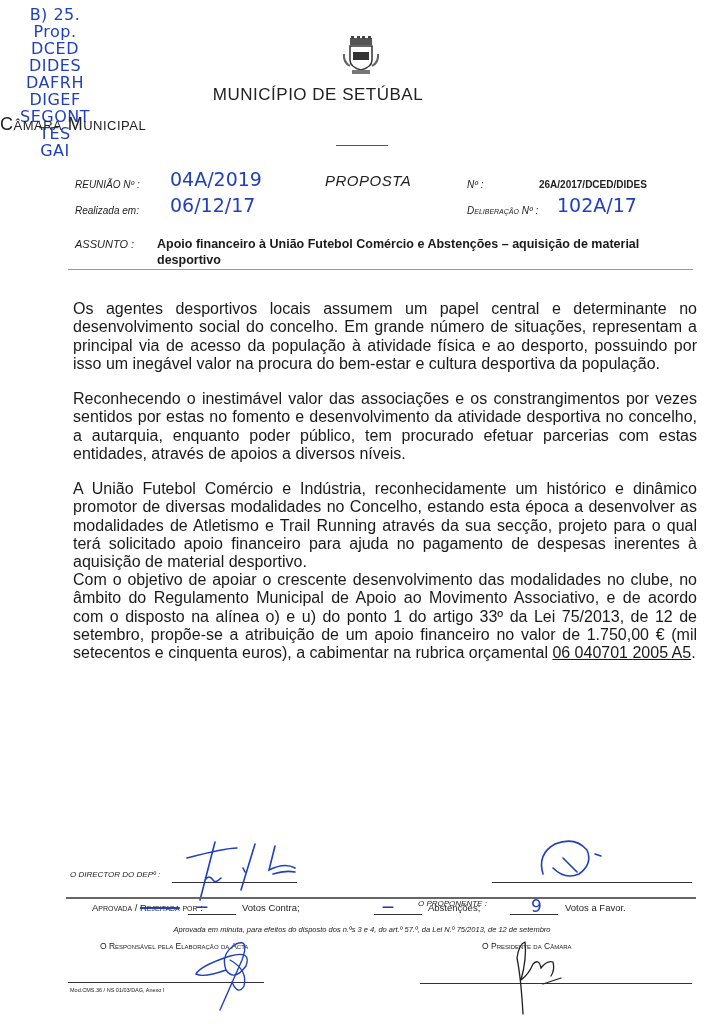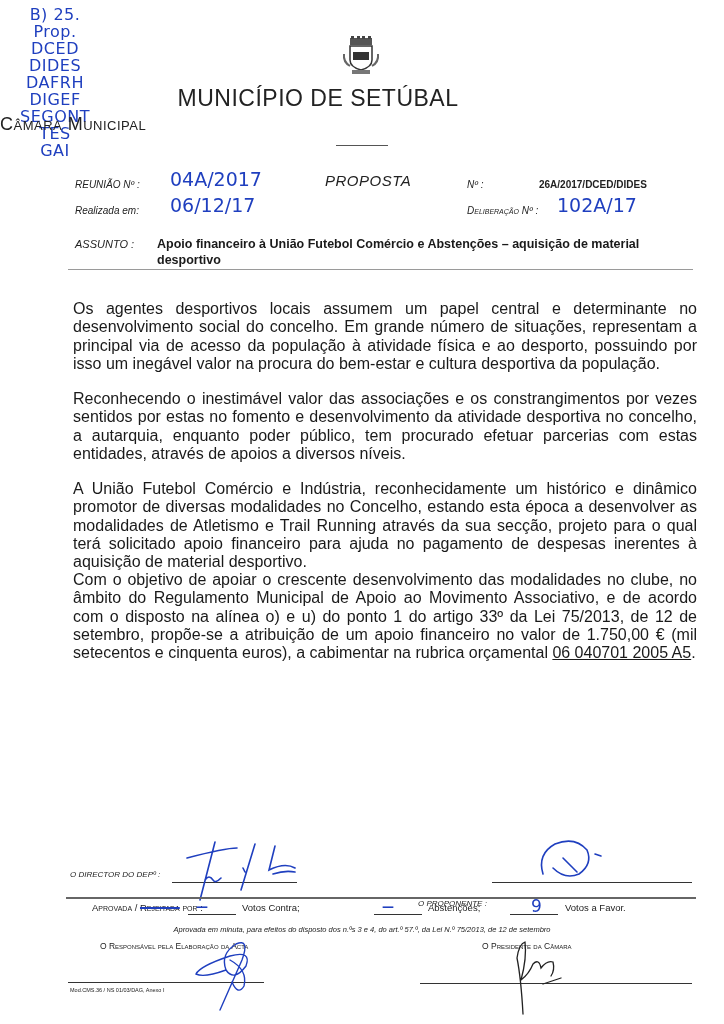--- a/index.html
+++ b/index.html
@@ -7,21 +7,21 @@
          font-family: "Liberation Sans", sans-serif; color: #1a1a1a; }
   .abs { position: absolute; }
   .hand { font-family: "DejaVu Sans", sans-serif; color: #1f3fbf; }
 
   
   .routing { left: 10px; top: 6px; width: 90px; text-align: center; line-height: 17px; font-size: 16px; letter-spacing: 0.5px; }
   .routing div { white-space: nowrap; }
 
   
   .crest { left: 341px; top: 36px; width: 40px; height: 40px; }
-  .muni-title { left: 0; width: 636px; top: 85px; text-align: center; font-size: 23px; letter-spacing: 0.5px; color: #222; }
+  .muni-title { left: 0; width: 636px; top: 85px; text-align: center; font-size: 17px; letter-spacing: 0.5px; color: #222; }
   .muni-sub { left: 0; width: 724px; top: 114px; text-align: left; font-size: 18px; font-variant: small-caps; letter-spacing: 0.5px; color: #222; }
   .muni-rule { left: 336px; top: 145px; width: 52px; border-top: 1px solid #555; }
 
   
   .lbl { font-size: 10px; font-style: italic; color: #222; }
   .lbl-sc { font-size: 10px; font-style: italic; font-variant: small-caps; color: #222; }
   .proposta { font-size: 15px; font-style: italic; color: #222; letter-spacing: 0.5px; }
   .ref { font-size: 10px; font-weight: bold; color: #222; }
   .hv { font-size: 19px; }
 
@@ -73,21 +73,21 @@
     <rect x="12" y="16" width="16" height="8" fill="#333"></rect>
     <path d="M3 18 Q2 26 9 30 M37 18 Q38 26 31 30" stroke="#666" stroke-width="2" fill="none"></path>
     <rect x="11" y="34" width="18" height="4" fill="#777"></rect>
   </svg>
 </div>
 <div class="abs muni-title">MUNICÍPIO DE SETÚBAL</div>
 <div class="abs muni-sub">Câmara Municipal</div>
 <div class="abs muni-rule"></div>
 
 <div class="abs lbl" style="left:75px; top:179px;">REUNIÃO Nº :</div>
-<div class="abs hand hv" style="left:170px; top:168px;">04A/2017</div>
+<div class="abs hand hv" style="left:170px; top:168px;">04A/2019</div>
 <div class="abs proposta" style="left:325px; top:172px;text-align:right;">PROPOSTA</div>
 <div class="abs lbl" style="left:467px; top:179px;">Nº :</div>
 <div class="abs ref" style="left:539px; top:179px;">26A/2017/DCED/DIDES</div>
 
 <div class="abs lbl" style="left:75px; top:205px;">Realizada em:</div>
 <div class="abs hand hv" style="left:170px; top:194px;">06/12/17</div>
 <div class="abs lbl-sc" style="left:467px; top:205px;">Deliberação Nº :</div>
 <div class="abs hand hv" style="left:557px; top:194px;">102A/17</div>
 
 <div class="abs subject-label">ASSUNTO :</div>

